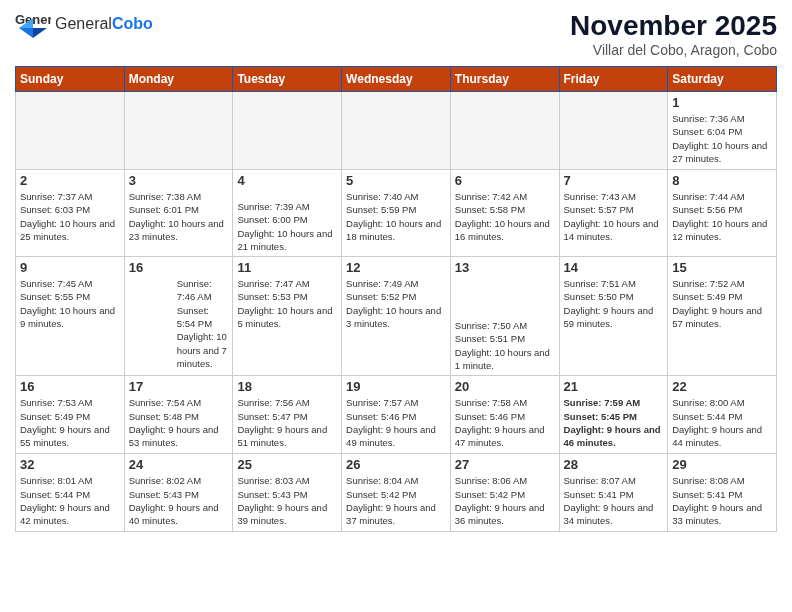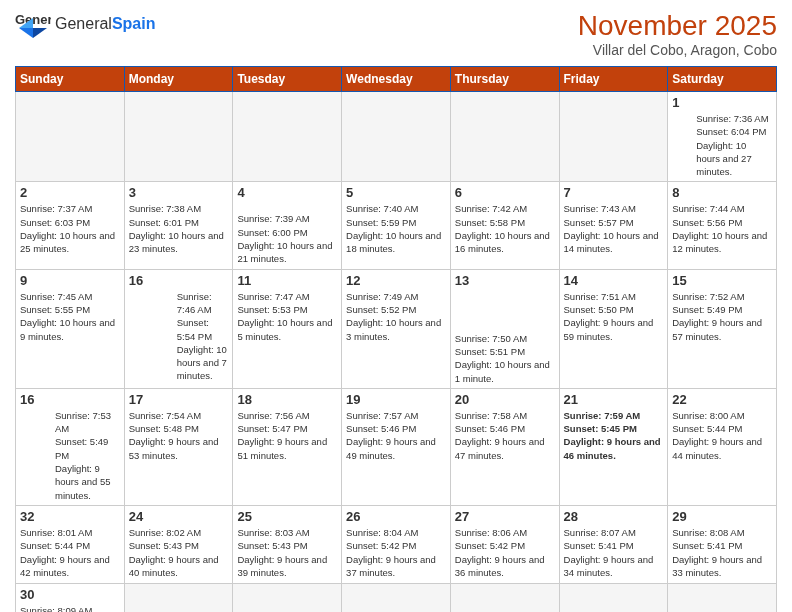--- a/index.html
+++ b/index.html
@@ -27,22 +27,22 @@
     }
     .logo-icon {
       width: 36px;
       height: 28px;
     }
     .title-section {
       text-align: right;
     }
     .month-title {
       font-size: 28px;
-      color: #c2410c;
-      font-weight: normal;
+      color: #0f172a;
+      font-weight: bold;
     }
     .location {
       font-size: 14px;
       color: #555;
     }
     .calendar {
       width: 100%;
       border-collapse: collapse;
       font-size: 11px;
     }
@@ -88,21 +88,21 @@
   <div class="header">
     <div class="logo">
       <svg class="logo-icon" viewBox="0 0 36 28">
         <text x="0" y="14" font-size="13" font-weight="bold" fill="#333">General</text>
         <polygon points="4,18 18,28 18,18" fill="#1a73e8"></polygon>
         <polygon points="18,18 32,18 18,28" fill="#0d47a1"></polygon>
         <polygon points="4,18 18,8 18,18" fill="#42a5f5"></polygon>
       </svg>
       <div>
         <div style="font-size:16px; line-height:1.1;">
-          <span style="color:#333;">General</span><span style="color:#1a73e8; font-weight:bold;">Spain</span>
+          <span style="color:#333;">General</span><span style="color:#1a73e8; font-weight:bold;">Cobo</span>
         </div>
       </div>
     </div>
     <div class="title-section">
       <div class="month-title">November 2025</div>
       <div class="location">Villar del Cobo, Aragon, Cobo</div>
     </div>
   </div>
 
   <table class="calendar">
@@ -120,21 +120,21 @@
     <tbody id="calendar-body">
     <tr>
           <td class="empty"></td>
           <td class="empty"></td>
           <td class="empty"></td>
           <td class="empty"></td>
           <td class="empty"></td>
           <td class="empty"></td>
           <td>
             <div class="day-number">1</div>
-            <div class="day-info" style="white-space: pre-line; margin-left: 24px;">Sunrise: 7:36 AM
+            <div class="day-info" style="white-space: pre-line;">Sunrise: 7:36 AM
 Sunset: 6:04 PM
 Daylight: 10 hours and 27 minutes.</div>
           </td>
         </tr>
         <tr>
           <td>
             <div class="day-number">2</div>
             <div class="day-info" style="white-space: pre-line;">Sunrise: 7:37 AM
 Sunset: 6:03 PM
 Daylight: 10 hours and 25 minutes.</div>
@@ -216,21 +216,21 @@
           <td>
             <div class="day-number">15</div>
             <div class="day-info" style="white-space: pre-line;">Sunrise: 7:52 AM
 Sunset: 5:49 PM
 Daylight: 9 hours and 57 minutes.</div>
           </td>
         </tr>
         <tr>
           <td>
             <div class="day-number">16</div>
-            <div class="day-info" style="white-space: pre-line; margin-left: 35px;">Sunrise: 7:53 AM
+            <div class="day-info" style="white-space: pre-line;">Sunrise: 7:53 AM
 Sunset: 5:49 PM
 Daylight: 9 hours and 55 minutes.</div>
           </td>
           <td>
             <div class="day-number">17</div>
             <div class="day-info" style="white-space: pre-line;">Sunrise: 7:54 AM
 Sunset: 5:48 PM
 Daylight: 9 hours and 53 minutes.</div>
           </td>
           <td>
@@ -300,30 +300,16 @@
             <div class="day-info" style="white-space: pre-line;">Sunrise: 8:07 AM
 Sunset: 5:41 PM
 Daylight: 9 hours and 34 minutes.</div>
           </td>
           <td>
             <div class="day-number">29</div>
             <div class="day-info" style="white-space: pre-line;">Sunrise: 8:08 AM
 Sunset: 5:41 PM
 Daylight: 9 hours and 33 minutes.</div>
           </td>
-        </tr>
-        <tr class="last-row">
-          <td>
-            <div class="day-number">30</div>
-            <div class="day-info" style="white-space: pre-line;">Sunrise: 8:09 AM
-Sunset: 5:41 PM
-Daylight: 9 hours and 32 minutes.</div>
-          </td>
-          <td class="empty"></td>
-          <td class="empty"></td>
-          <td class="empty"></td>
-          <td class="empty"></td>
-          <td class="empty"></td>
-          <td class="empty"></td>
         </tr>
       </tbody>
   </table>
 </div>
 
 </body></html>

